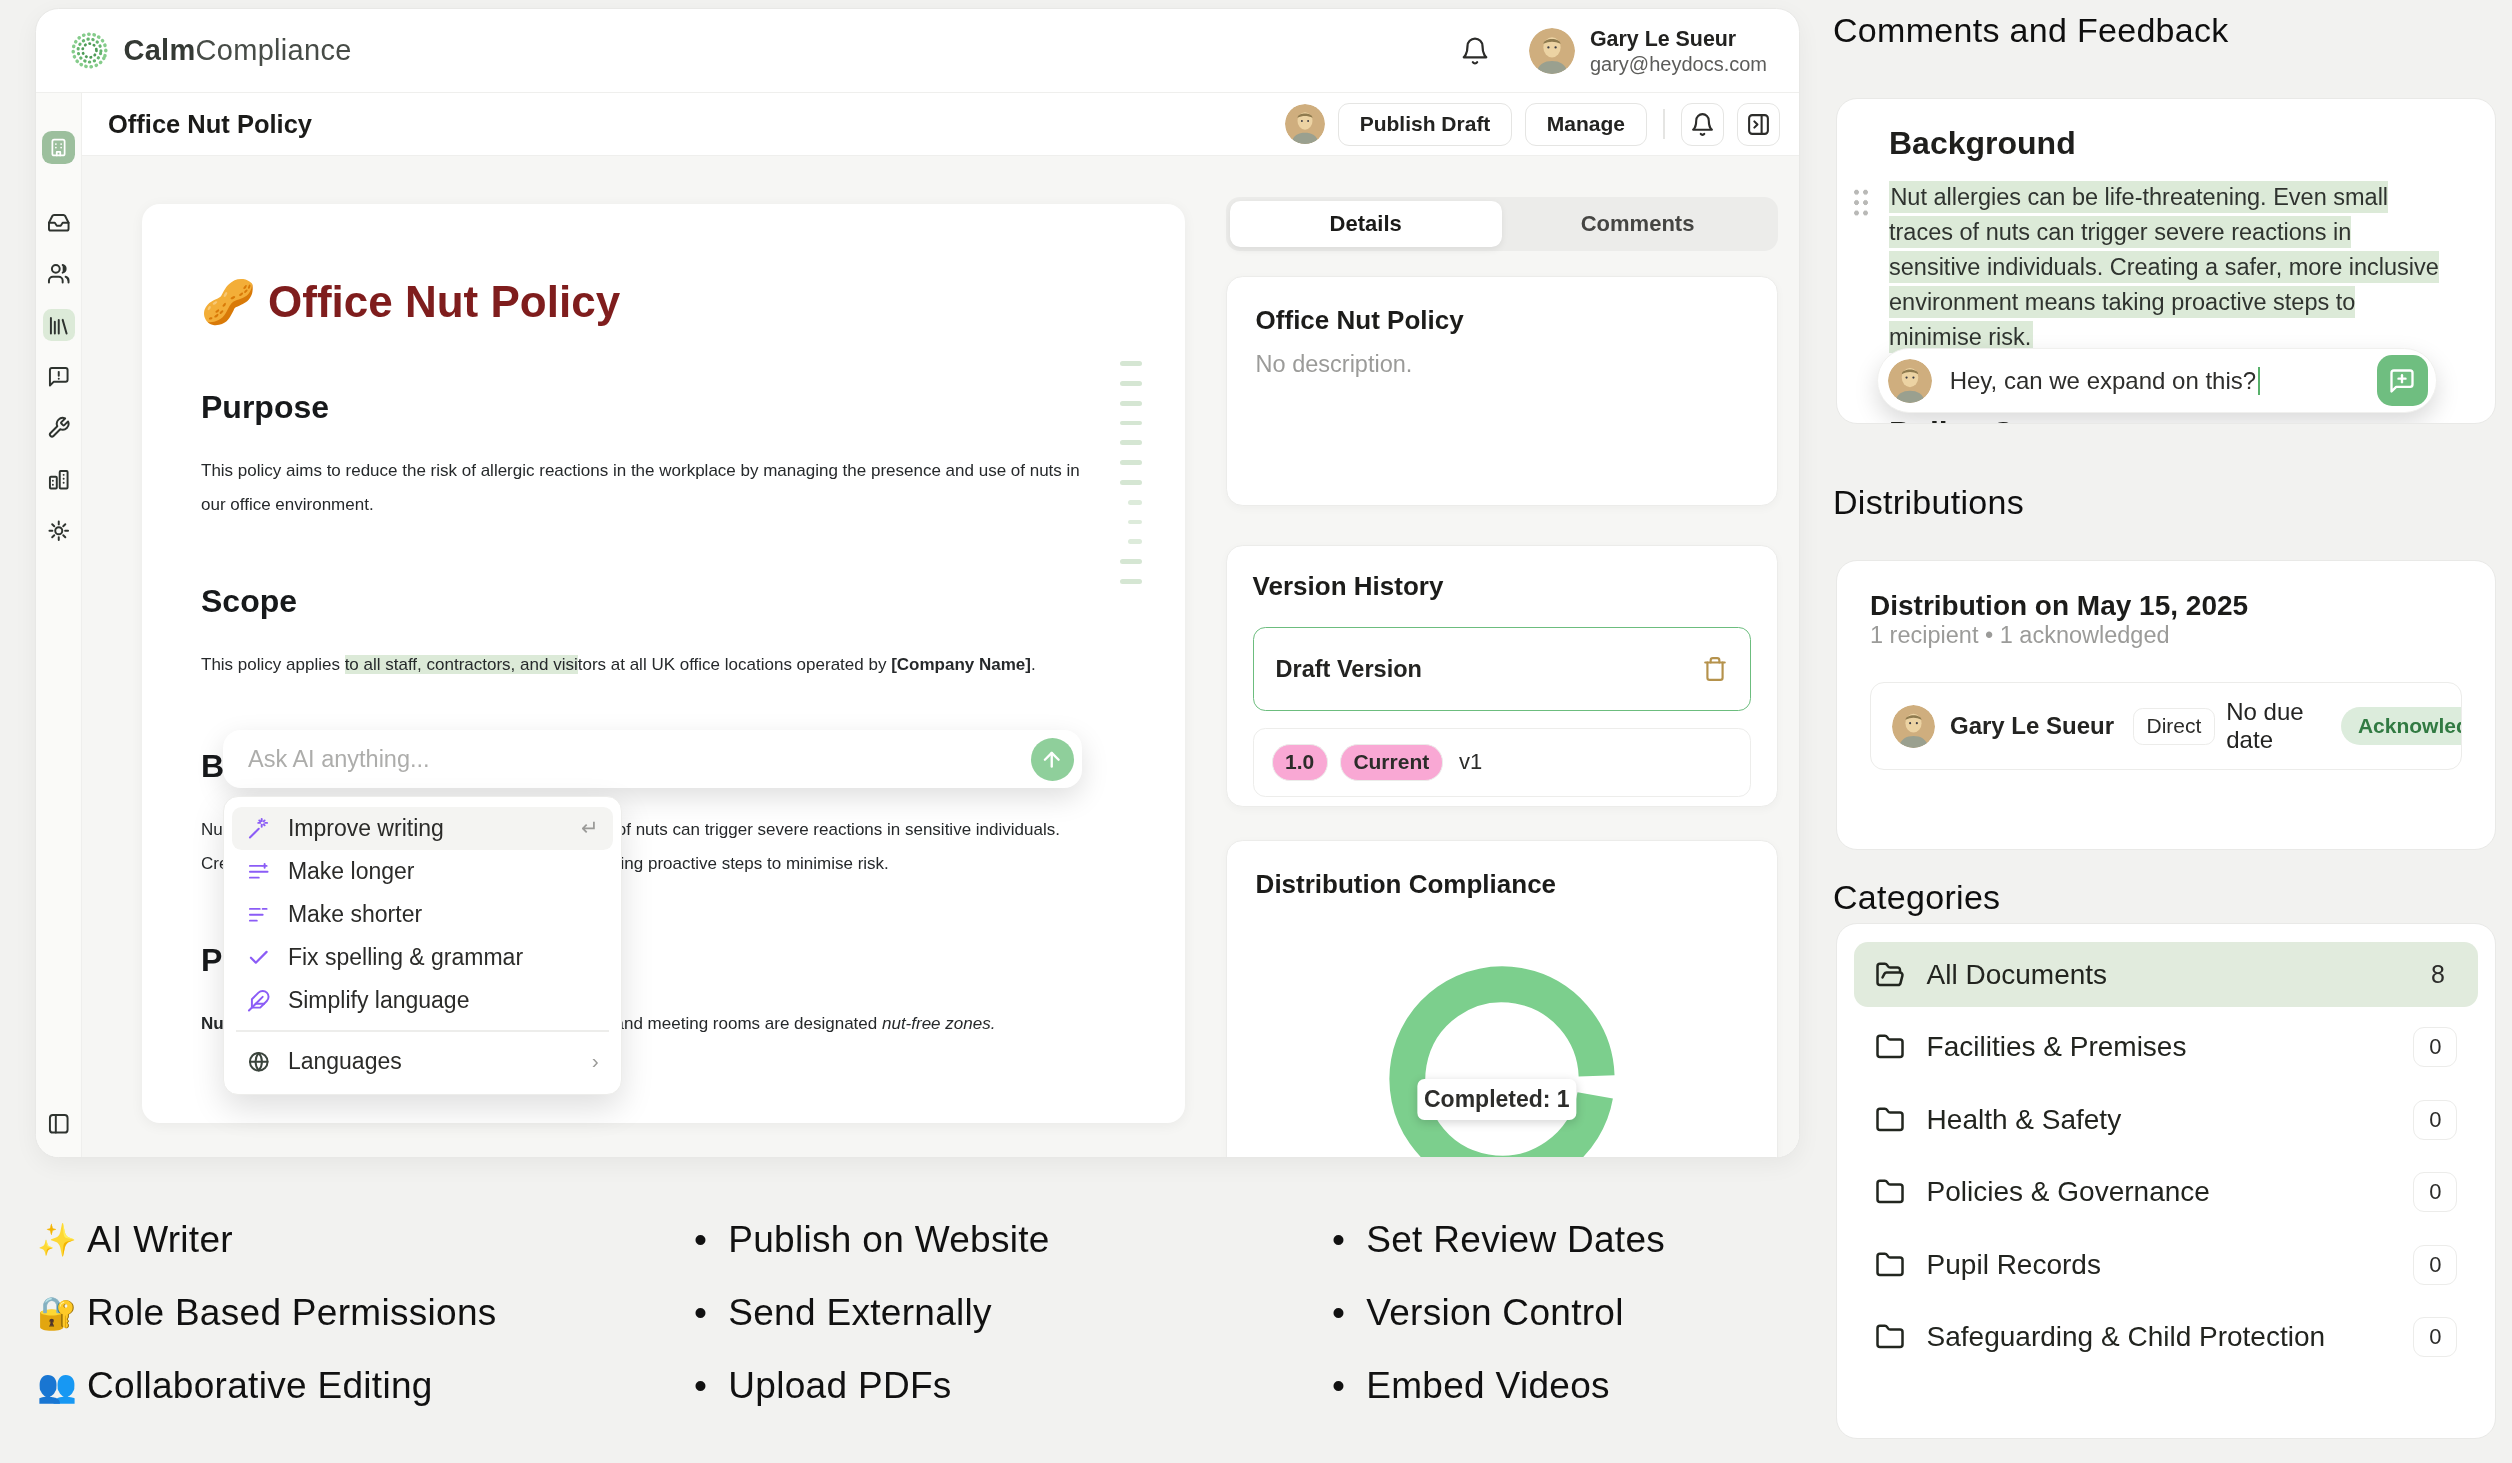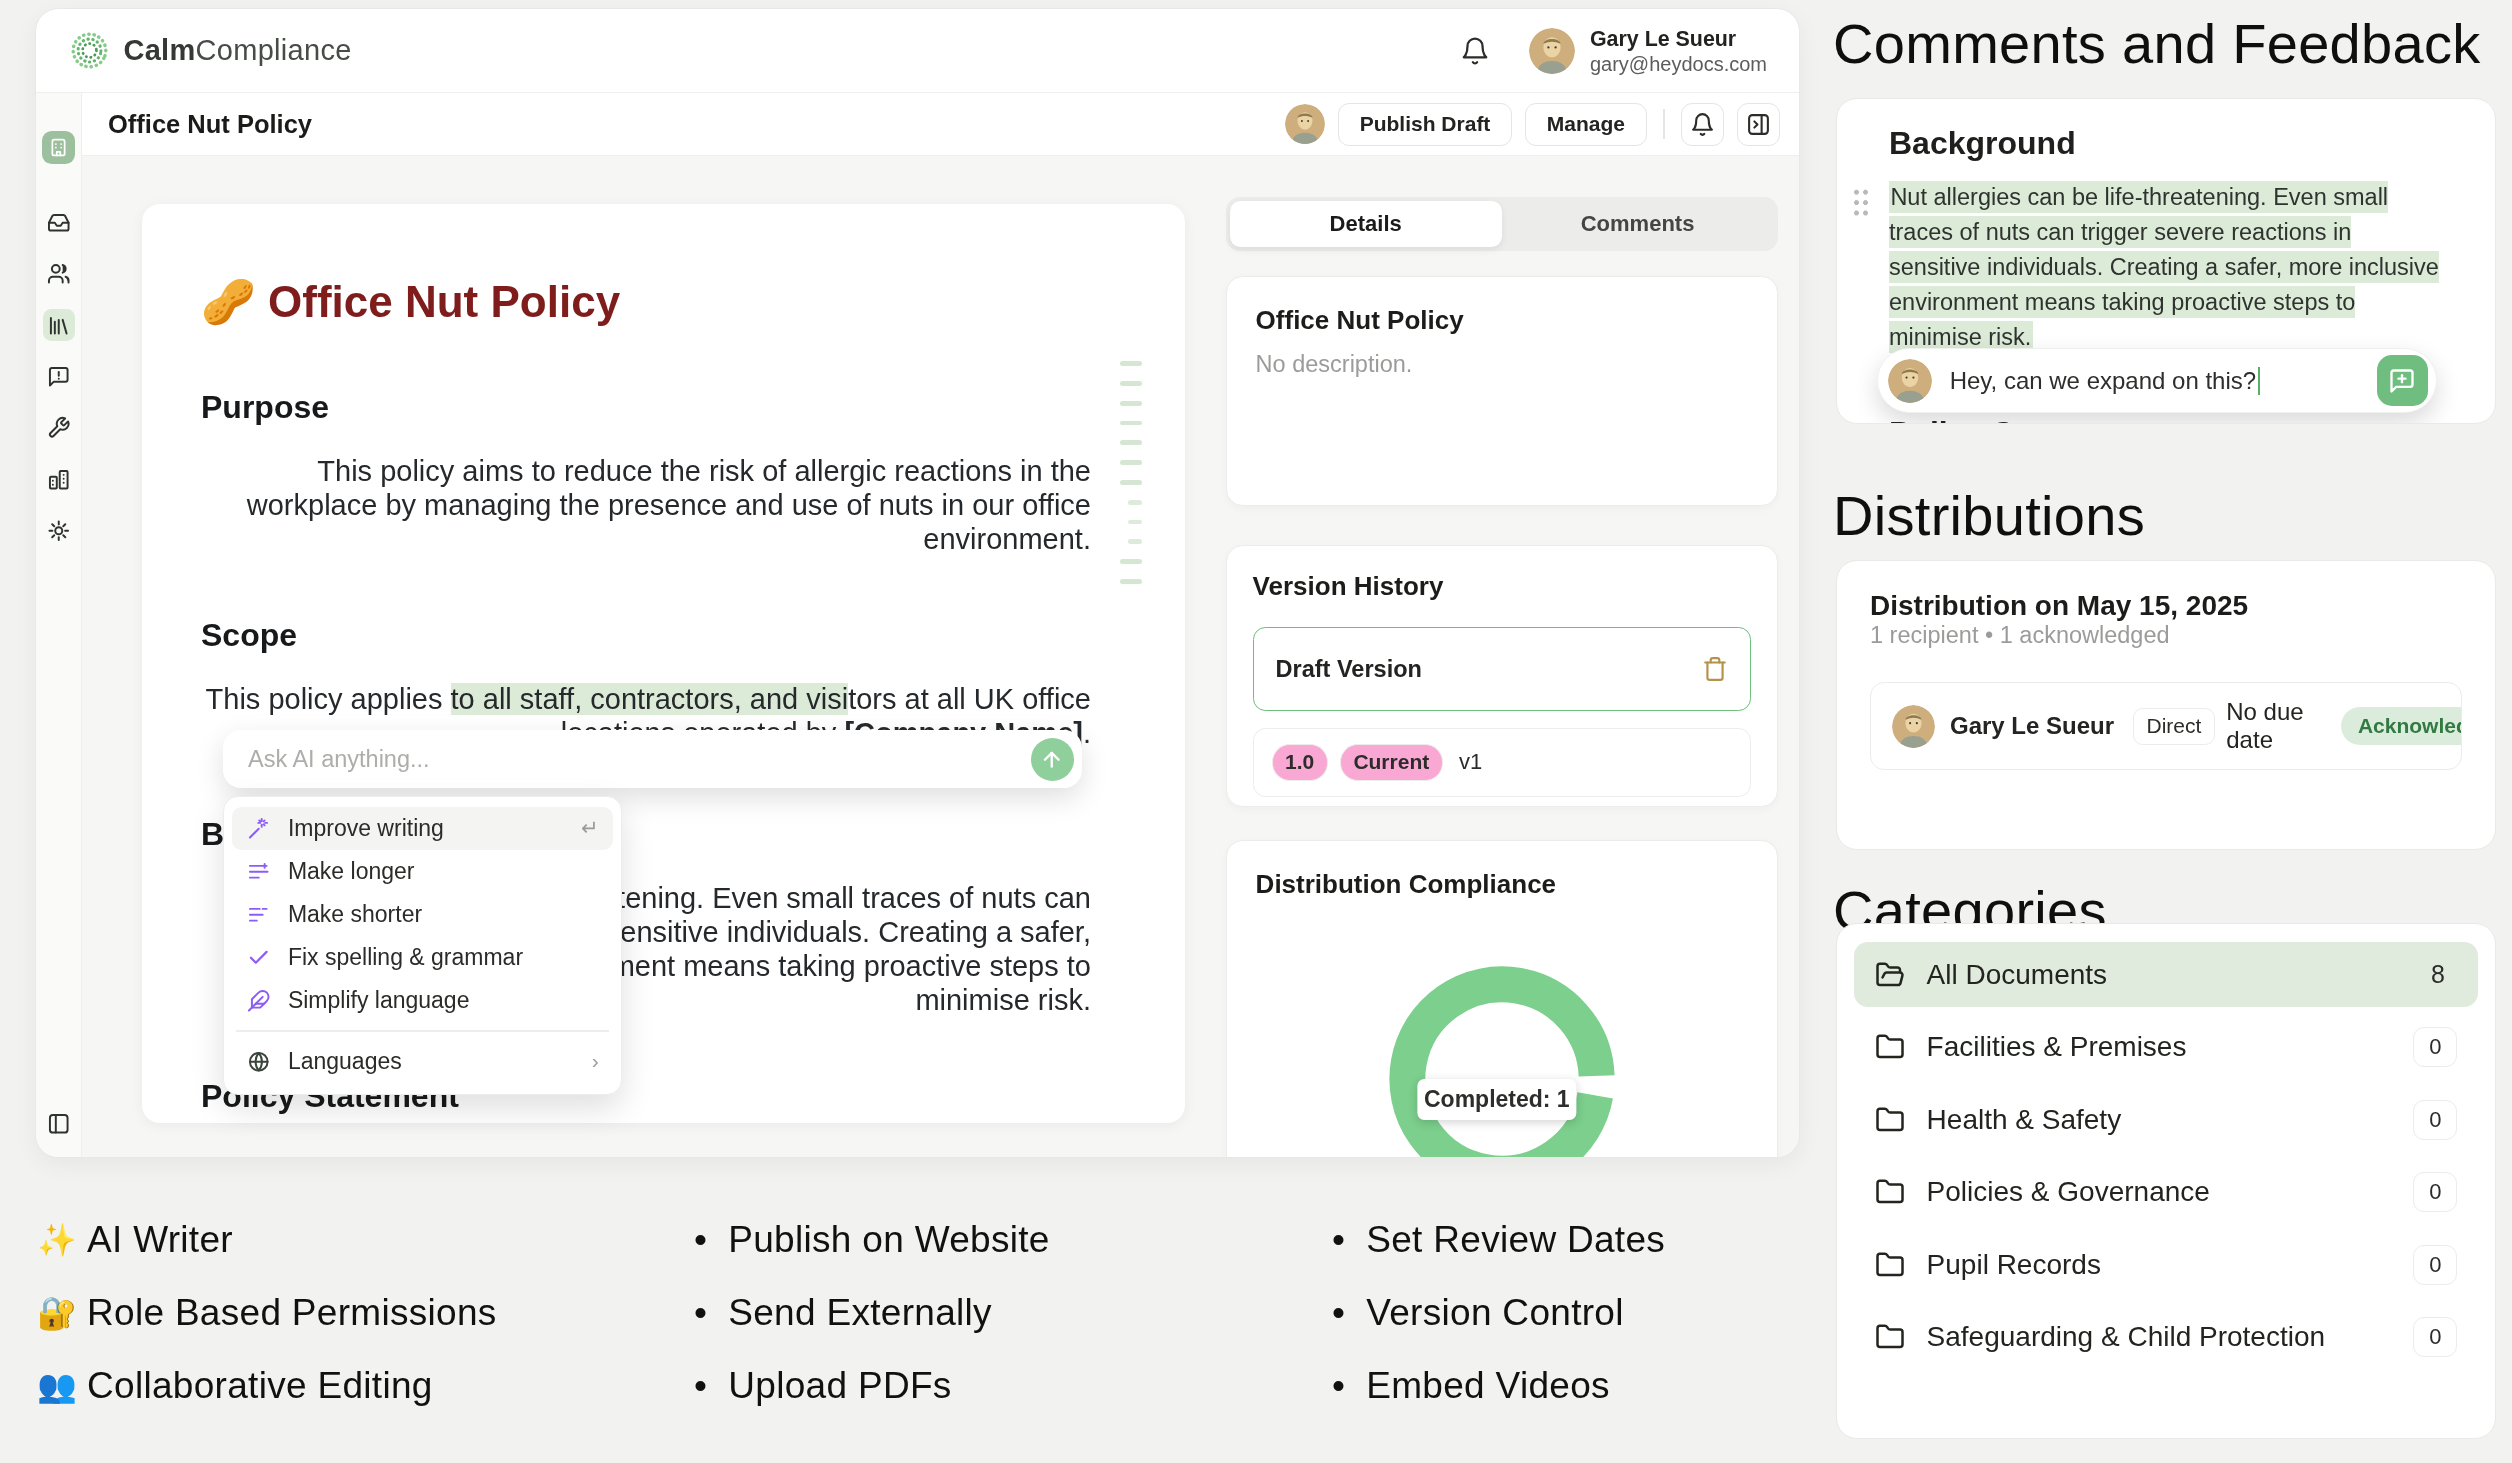--- a/index.html
+++ b/index.html
@@ -42,21 +42,21 @@
   .tb-divider { width:1.4px; height:30px; background:#e5e5e3; margin:0 4.1px; }
 
   .workspace { flex:1; position:relative; background:#f6f6f4; min-height:0; }
 
   
   .doc-card { position:absolute; left:60px; top:48px; width:1043px; height:919px; background:#fff; border-radius:18px;
               box-shadow:0 2.8px 12.4px rgba(0,0,0,.05); overflow:hidden; }
   .doc-inner { padding:72px 65px 0 59px; }
   .doc-h1 { font-size:44px; font-weight:700; color:#7f1d1d; }
   .doc-h2 { font-size:32px; font-weight:700; color:#17191b; margin-top:61px; }
-  .doc-p  { font-size:29px; line-height:34px; color:#26292b; margin-top:28px; max-width:890px;text-align:right; }
+  .doc-p  { font-size:17px; line-height:34px; color:#26292b; margin-top:28px; max-width:890px; }
   .hl { background:#dcead8; }
   .minimap { position:absolute; top:157px; right:43px; width:22px; }
   .minimap .dash { height:4.8px; border-radius:2.8px; background:#d5e6d3; margin-bottom:15px; }
   .minimap .dash.s { width:14px; margin-left:auto; background:#ddebdb; }
 
   
   .ai-bar { position:absolute; left:141px; top:574px; width:859px; height:58px; background:#fff; border-radius:18px;
             box-shadow:0 9.7px 28px rgba(0,0,0,.13); display:flex; align-items:center; padding:0 8.3px 0 25px; z-index:5; }
   .ai-placeholder { font-size:23.5px; color:#adadab; }
   .ai-send { margin-left:auto; width:43px; height:43px; border-radius:50%; background:#8fcf9b; display:flex; align-items:center; justify-content:center; }
@@ -86,21 +86,21 @@
   .draft-label { font-size:23.5px; font-weight:600; color:#232321; }
   .v1-box { margin-top:16.6px; height:69px; border:1.4px solid #ededeb; border-radius:12.4px; display:flex; align-items:center; gap:12.4px; padding:0 18px; }
   .pill { border:1.4px solid #ececea; border-radius:18px; padding:5.5px 12.4px; font-size:21px; font-weight:600; color:#2c2c2a; background:#f9a8d4; }
   .v1-tag { font-size:22px; color:#2c2c2a; margin-left:4.1px; }
   .compliance-card { margin-top:33px; height:414px; position:relative; }
   .donut-wrap { position:absolute; left:50%; top:124px; transform:translateX(-50%); width:228px; height:228px; }
   .donut-label { position:absolute; left:50%; top:238px; transform:translateX(-53%); background:#fff; border-radius:7px;
                  box-shadow:0 2.8px 9.7px rgba(0,0,0,.16); padding:7px 7px; font-size:23px; font-weight:700; color:#2d2d2b; white-space:nowrap; }
 
   
-  .section-heading { position:absolute; left:1833px; font-size:56px; font-weight:500; color:#0f0f0f; letter-spacing:0.3px; }
+  .section-heading { position:absolute; left:1833px; font-size:34px; font-weight:500; color:#0f0f0f; letter-spacing:0.3px; }
   .m-card { position:absolute; left:1836px; width:660px; background:#fff; border:1.4px solid #e9e9e7; border-radius:21px; }
 
   .comments-card { top:98px; height:326px; overflow:hidden; padding:26px 41px 0 52px; }
   .cc-heading { font-size:32px; font-weight:700; color:#1f1f1d; }
   .drag-dots { position:absolute; left:15px; top:88px; width:16.6px; height:30px;
                background-image:radial-gradient(#b9b9b7 2.1px, transparent 2.5px); background-size:9px 10.4px; }
   .cc-para { margin-top:18px; font-size:23.5px; line-height:35px; color:#2f332f; max-width:552px; }
   .cc-para .hl { padding:2.8px 1.4px; }
   .comment-box { position:absolute; left:40px; top:249px; width:560px; height:65px; background:#fff; border-radius:33px;
                  border:0.7px solid #f0f0ee; box-shadow:0 9.7px 25px rgba(0,0,0,.15); display:flex; align-items:center; padding:0 8.3px 0 9.7px; z-index:3; }

